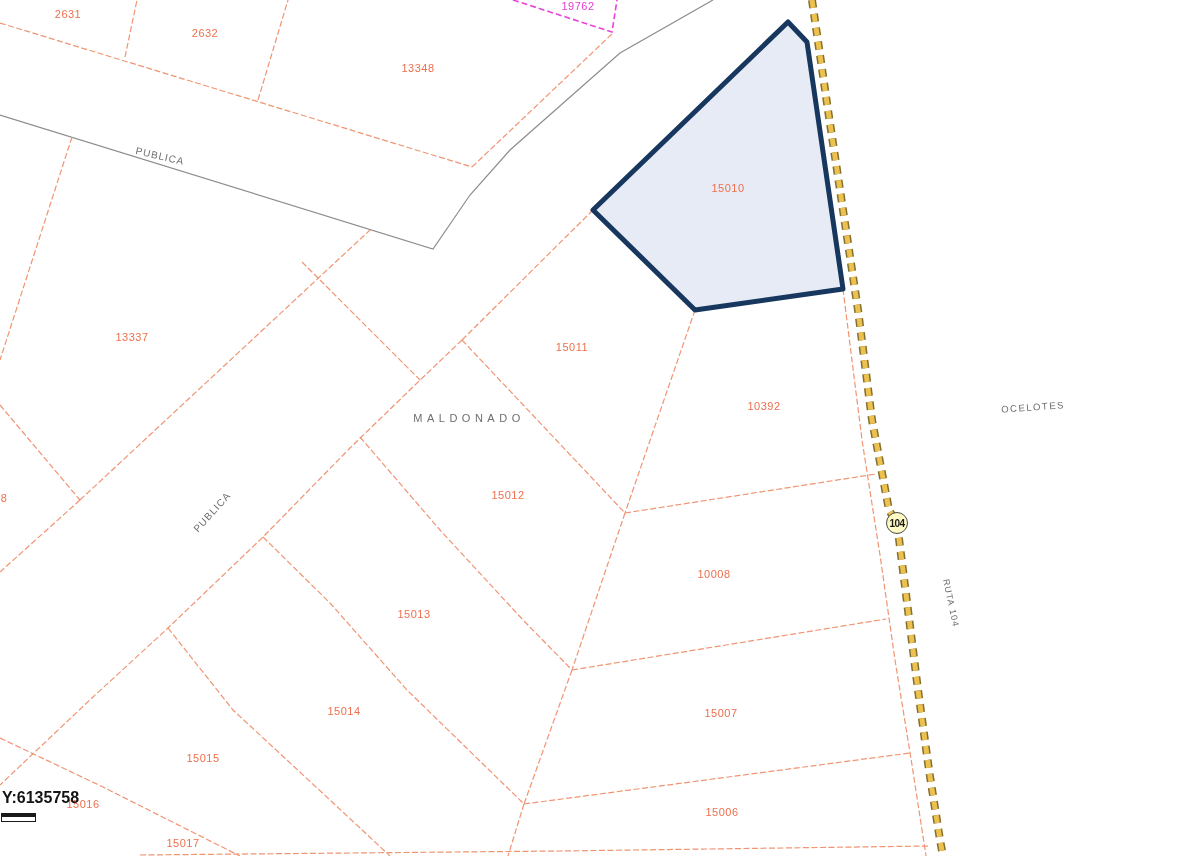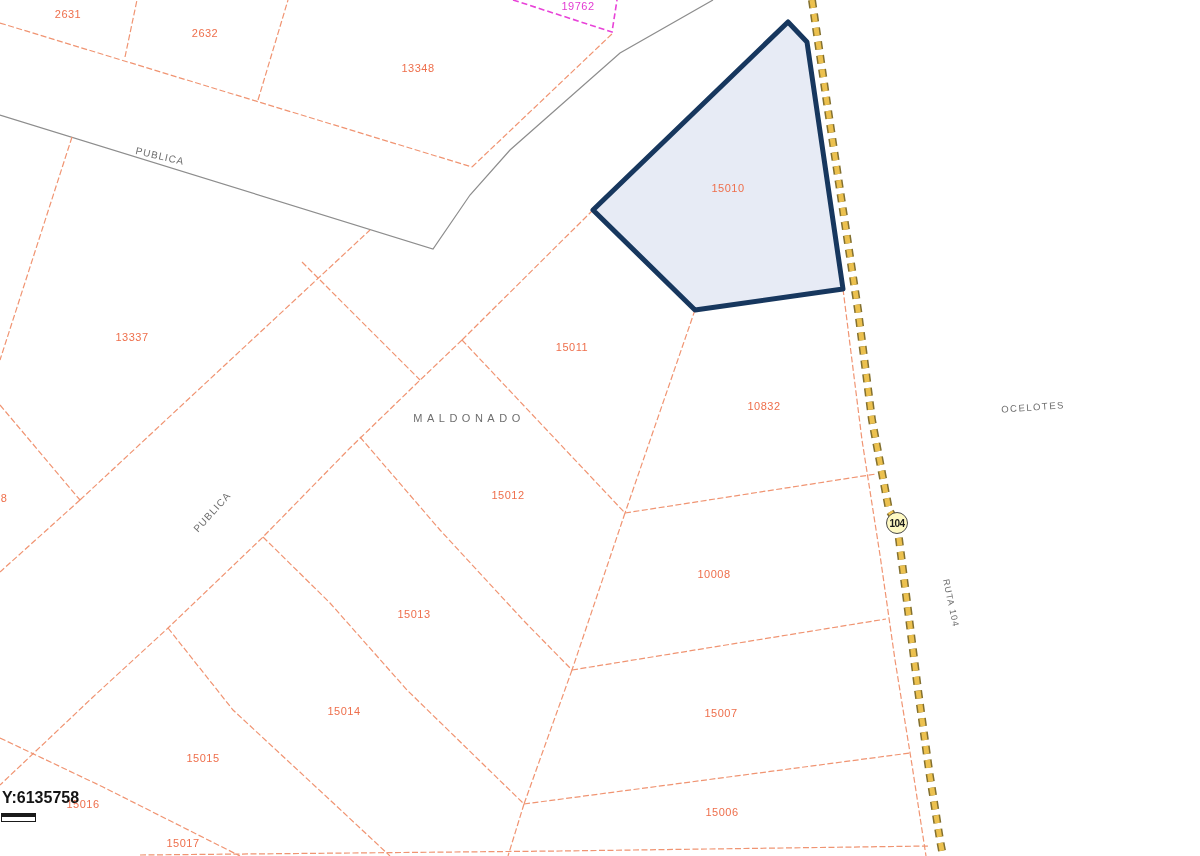--- a/index.html
+++ b/index.html
@@ -89,21 +89,21 @@
   </svg>
 
   <div id="labels">
       <span class="lbl" style="left: 68px; top: 14px;">2631</span>
       <span class="lbl" style="left: 205px; top: 33px;">2632</span>
       <span class="lbl" style="left: 418px; top: 68px; text-align: center;">13348</span>
       <span class="lbl magenta" style="left: 578px; top: 6px;">19762</span>
       <span class="lbl" style="left: 728px; top: 188px;">15010</span>
       <span class="lbl" style="left: 132px; top: 337px;">13337</span>
       <span class="lbl" style="left: 572px; top: 347px;">15011</span>
-      <span class="lbl" style="left: 764px; top: 406px;">10832</span>
+      <span class="lbl" style="left: 764px; top: 406px;">10392</span>
       <span class="lbl" style="left: 4px; top: 498px;">8</span>
       <span class="lbl" style="left: 508px; top: 495px;">15012</span>
       <span class="lbl" style="left: 714px; top: 574px; text-align: right;">10008</span>
       <span class="lbl" style="left: 414px; top: 614px;">15013</span>
       <span class="lbl" style="left: 344px; top: 711px;">15014</span>
       <span class="lbl" style="left: 721px; top: 713px;">15007</span>
       <span class="lbl" style="left: 203px; top: 758px;">15015</span>
       <span class="lbl" style="left: 83px; top: 804px;">15016</span>
       <span class="lbl" style="left: 722px; top: 812px;">15006</span>
       <span class="lbl" style="left: 183px; top: 843px;">15017</span>

